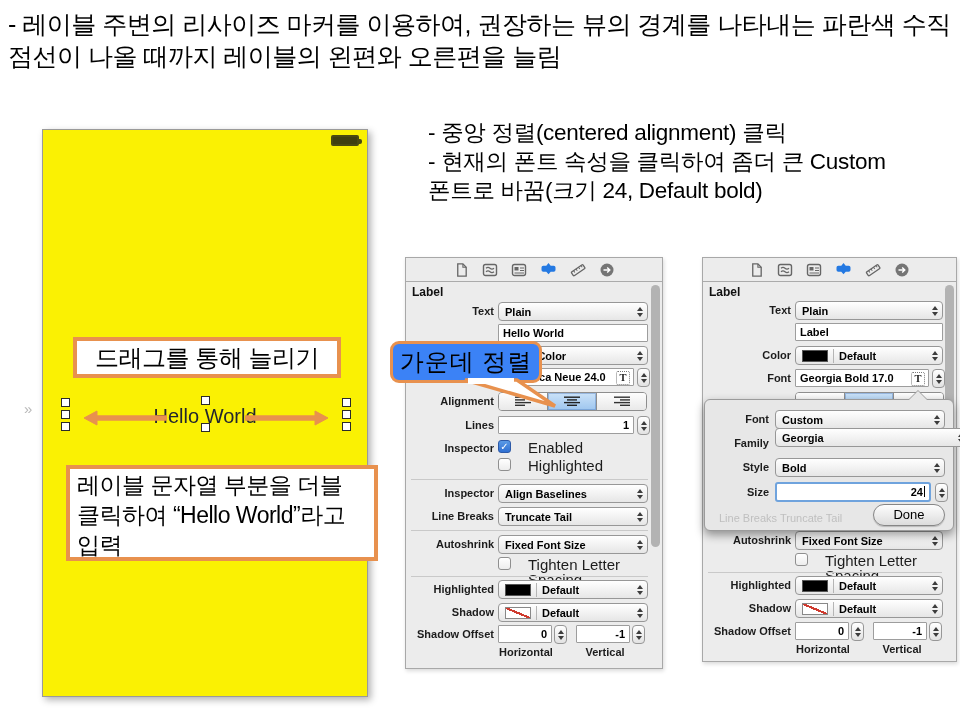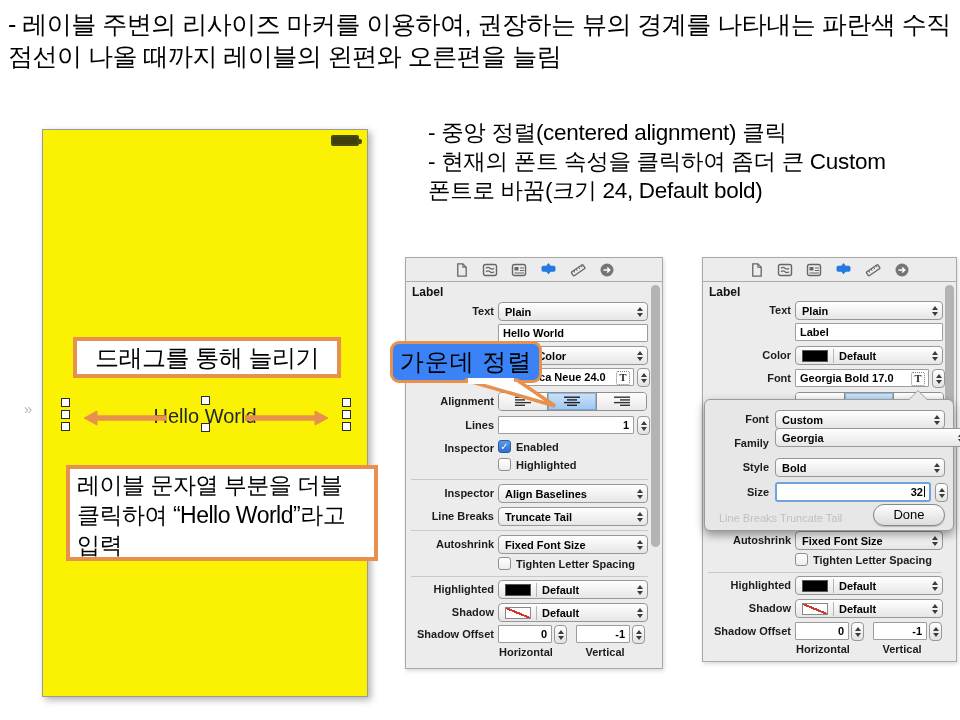--- a/index.html
+++ b/index.html
@@ -35,21 +35,21 @@
   .r-lbl { position:absolute; left:0; width:88px; text-align:right; font-size:11px; font-weight:700; color:#1c1c1c; height:19px; line-height:19px; }
   .dd { position:absolute; height:19px; background:linear-gradient(#ffffff,#e6e6e6); border:1px solid #979797; border-radius:4px; display:flex; align-items:center; padding:0 4px 0 6px; font-size:11px; font-weight:700; color:#000; }
   .dd-arrows { margin-left:auto; display:flex; flex-direction:column; align-items:center; gap:2px; padding-left:4px; }
   .tri-u { width:0; height:0; border-left:3.5px solid transparent; border-right:3.5px solid transparent; border-bottom:4px solid #3c3c3c; }
   .tri-d { width:0; height:0; border-left:3.5px solid transparent; border-right:3.5px solid transparent; border-top:4px solid #3c3c3c; }
   .tf { position:absolute; height:18px; background:#fff; border:1px solid #9d9d9d; border-radius:1px; font-size:11px; font-weight:700; color:#000; padding:0 4px; line-height:16px; }
   .num { text-align:right; }
   .stepper { position:absolute; width:13px; height:19px; background:linear-gradient(#ffffff,#e2e2e2); border:1px solid #979797; border-radius:4px; display:flex; flex-direction:column; align-items:center; justify-content:center; gap:2px; }
   .cbx { position:absolute; width:13px; height:13px; background:linear-gradient(#ffffff,#ededed); border:1px solid #8f8f8f; border-radius:3px; }
   .cbx.checked { background:linear-gradient(#5a9ae6,#2f6fd2); border-color:#2d5aa8; color:#fff; font-size:10px; font-weight:700; text-align:center; line-height:12px; }
-  .cb-lbl { position:absolute; font-size:11px; font-weight:700; color:#1c1c1c; height:15px; line-height:15px; }
+  .cb-lbl { position:absolute; font-size:15px; font-weight:400; color:#1c1c1c; height:15px; line-height:15px;margin-left:12px; }
   .sep { position:absolute; left:5px; right:14px; height:1px; background:#c9c9c9; }
   .swatch { width:26px; height:12px; background:#000; border:1px solid #555; flex:none; }
   .swatch-shadow { width:26px; height:12px; border:1px solid #888; flex:none; background:linear-gradient(to top right, #fff 44%, #cf3a2e 44%, #cf3a2e 56%, #fff 56%); }
   .sw-div { width:1px; height:14px; background:#b5b5b5; margin:0 5px; flex:none; }
   .sub-lbl { position:absolute; font-size:11px; font-weight:700; color:#1c1c1c; text-align:center; }
   .t-btn { position:absolute; right:3px; top:2px; width:14px; height:14px; border:1px dotted #777; border-radius:2px; background:#fff; font-family:"Liberation Serif","DejaVu Serif",serif; font-size:10.5px; font-weight:700; text-align:center; line-height:12px; color:#222; }
   .seg { position:absolute; height:19px; display:flex; border:1px solid #8e8e8e; border-radius:4px; overflow:hidden; }
   .seg-btn { width:49px; height:100%; background:linear-gradient(#fdfdfd,#e9e9e9); display:flex; align-items:center; justify-content:center; border-right:1px solid #8e8e8e; }
   .seg-btn:last-child { border-right:none; }
   .seg-btn.sel { background:linear-gradient(#cbe2f8,#9ec6ef); box-shadow:inset 0 0 0 1px rgba(60,110,180,.35); }
@@ -373,21 +373,21 @@
       </div>
     <div class="pop-lbl" style="top:58px">Style</div>
     <div class="dd" style="left:70px;top:58px;width:170px">
         <span>Bold</span>
         <span class="dd-arrows">
           <span class="tri-u"></span>
           <span class="tri-d"></span>
         </span>
       </div>
     <div class="pop-lbl" style="top:83px">Size</div>
-    <div class="size-field"><span>32</span><span class="caret"></span></div>
+    <div class="size-field"><span>24</span><span class="caret"></span></div>
     <div class="stepper" style="left:230px;top:83px">
         <span class="tri-u"></span>
         <span class="tri-d"></span>
       </div>
     <div class="dim-row">Line Breaks   Truncate Tail</div>
     <div class="done-btn">Done</div>
   </div>
 
   <div class="r-lbl" style="top:273px">Autoshrink</div>
   <div class="dd" style="left:92px;top:273px;width:148px">

